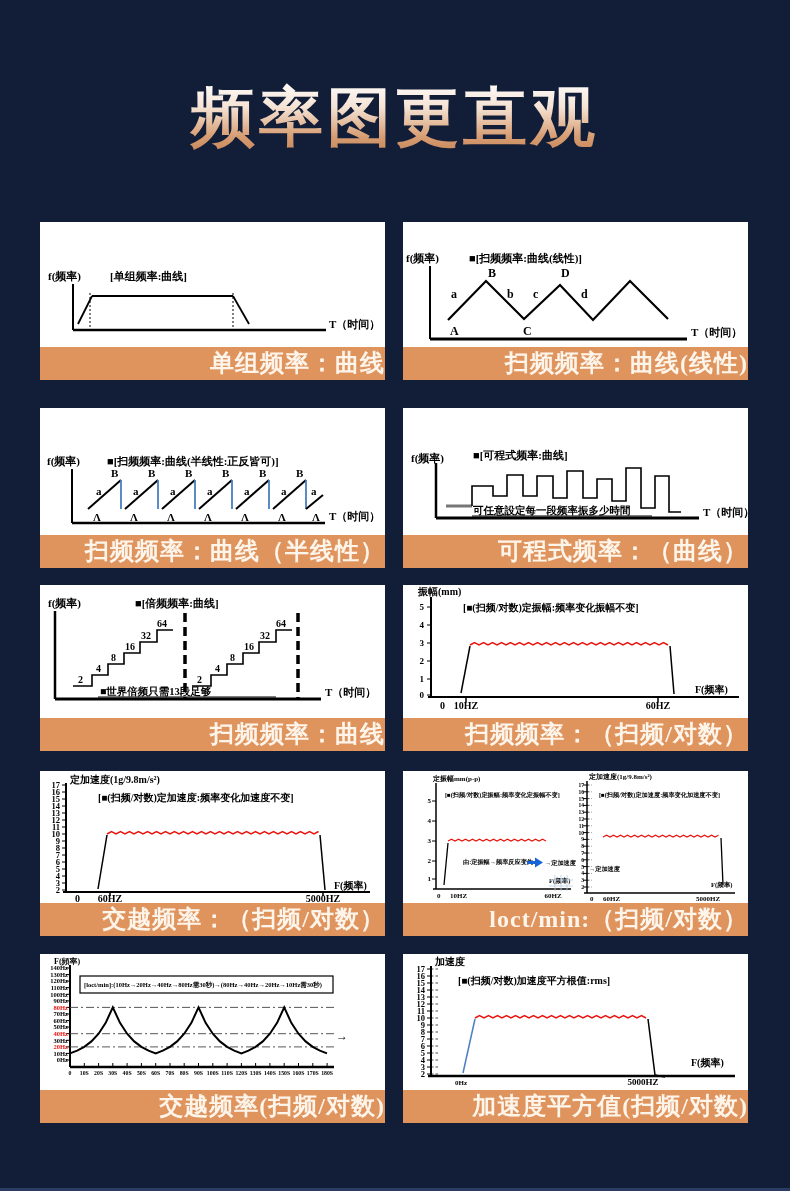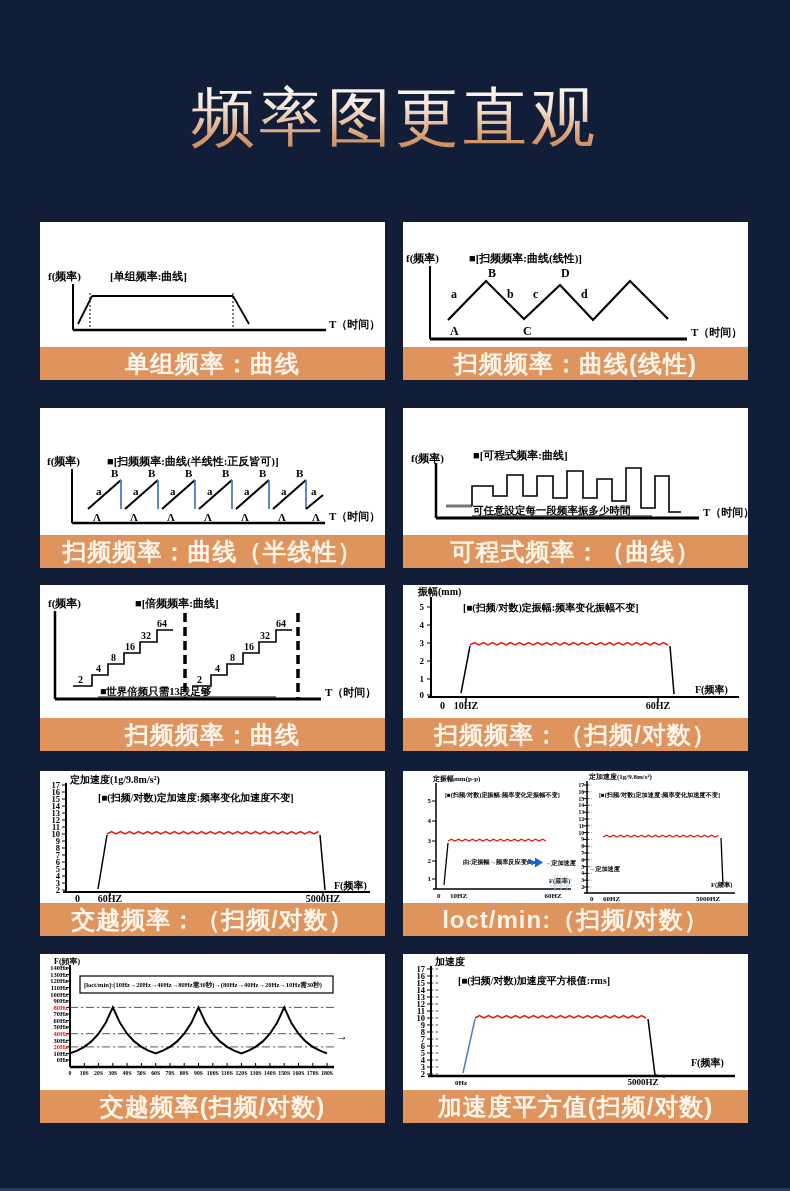--- a/index.html
+++ b/index.html
@@ -1,26 +1,26 @@
 <!DOCTYPE html>
 <html><head>
 <meta charset="utf-8">
 <style>
   html,body{margin:0;padding:0;}
   body{width:790px;height:1191px;background:#121e38;position:relative;font-family:"Liberation Sans",sans-serif;}
   .stage{position:absolute;left:0;top:0;width:790px;height:1191px;background:#121e38;overflow:hidden;}
   .main-title{position:absolute;top:74px;left:0;width:100%;margin:0;text-align:center;
-    font-size:64px;font-weight:400;letter-spacing:4px;font-family:"Liberation Sans",sans-serif;
+    font-size:64px;font-weight:700;letter-spacing:4px;font-family:"Liberation Sans",sans-serif;
     background:linear-gradient(180deg,#ffffff 6%,#f5e3d4 38%,#d79d72 72%,#c07a4f 100%);
     -webkit-background-clip:text;background-clip:text;color:transparent;-webkit-text-fill-color:transparent;}
   .panel{position:absolute;width:345px;background:#ffffff;overflow:hidden;}
   .chart{display:block;width:345px;background:#ffffff;}
   .chart text{font-family:"Liberation Serif",serif;font-weight:bold;}
-  .caption{height:33px;background:#df935d;color:#fdf4ea;text-align:center;line-height:33px;
-    font-family:Liberation Sans, sans-serif;font-weight:bold;font-size:24px;letter-spacing:1px;}
+  .caption{height:33px;background:#df935d;color:#fdf4ea;text-align:right;line-height:33px;
+    font-family:Liberation Serif, serif;font-weight:bold;font-size:24px;letter-spacing:1px;}
   .bottom-strip{position:absolute;left:0;bottom:0;width:100%;height:3px;background:#2b3c60;}
 </style>
 </head>
 <body>
 
 <div class="stage">
   <h1 class="main-title">频率图更直观</h1>
 
   <div class="panel" style="left:40px;top:222px;">
     <svg class="chart" style="height:125px;" viewBox="0 0 345 125">

